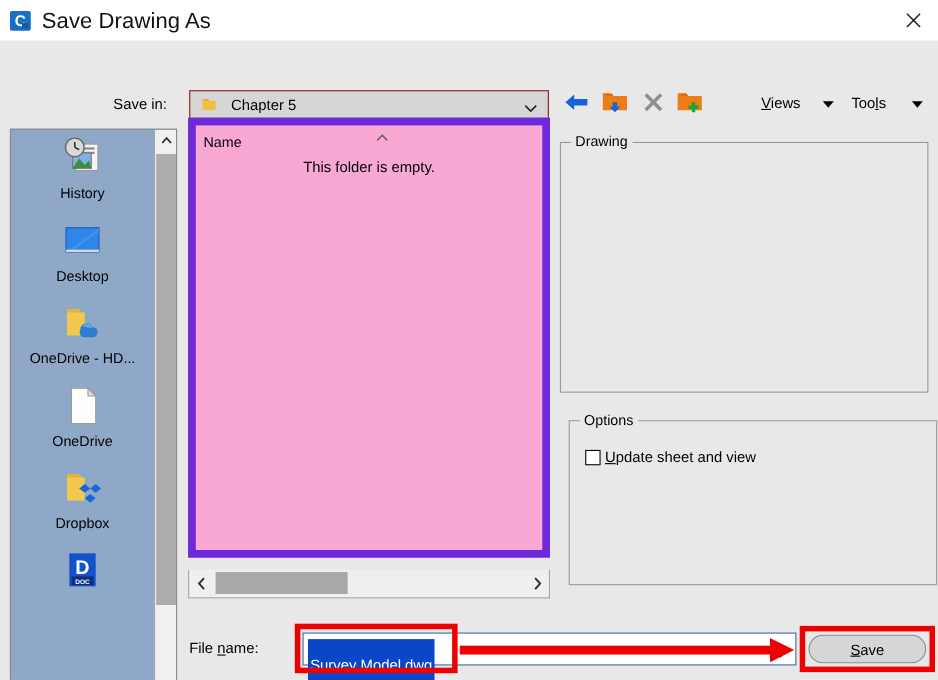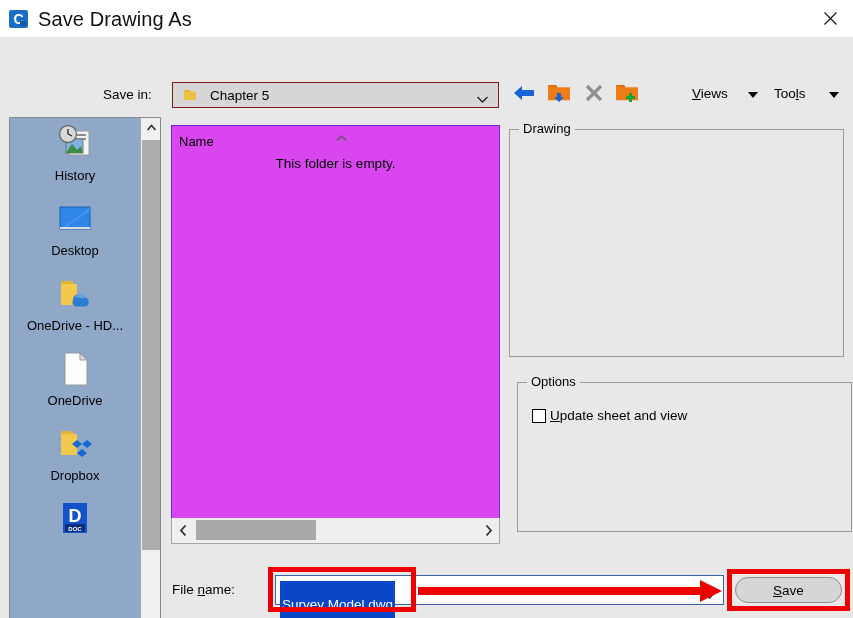--- a/index.html
+++ b/index.html
@@ -172,24 +172,24 @@
   .places-thumb {
     position: absolute;
     left: 1px; top: 22px;
     width: 18px; height: 410px;
     background: #acacac;
   }
 
   
   .filelist {
     position: absolute;
-    left: 171px; top: 88px;
+    left: 171px; top: 70px;
     width: 329px; height: 400px;
-    background: #d946ef;
-    border: 1px solid #6d28d9;
+    background: #f9a8d4;
+    border: 7px solid #6d28d9;
     box-sizing: border-box;
   }
   .col-name {
     position: absolute;
     left: 7px; top: 8px;
     font-size: 13px;
     color: #000;
     cursor: default;
   }
   .sort-chevron {

